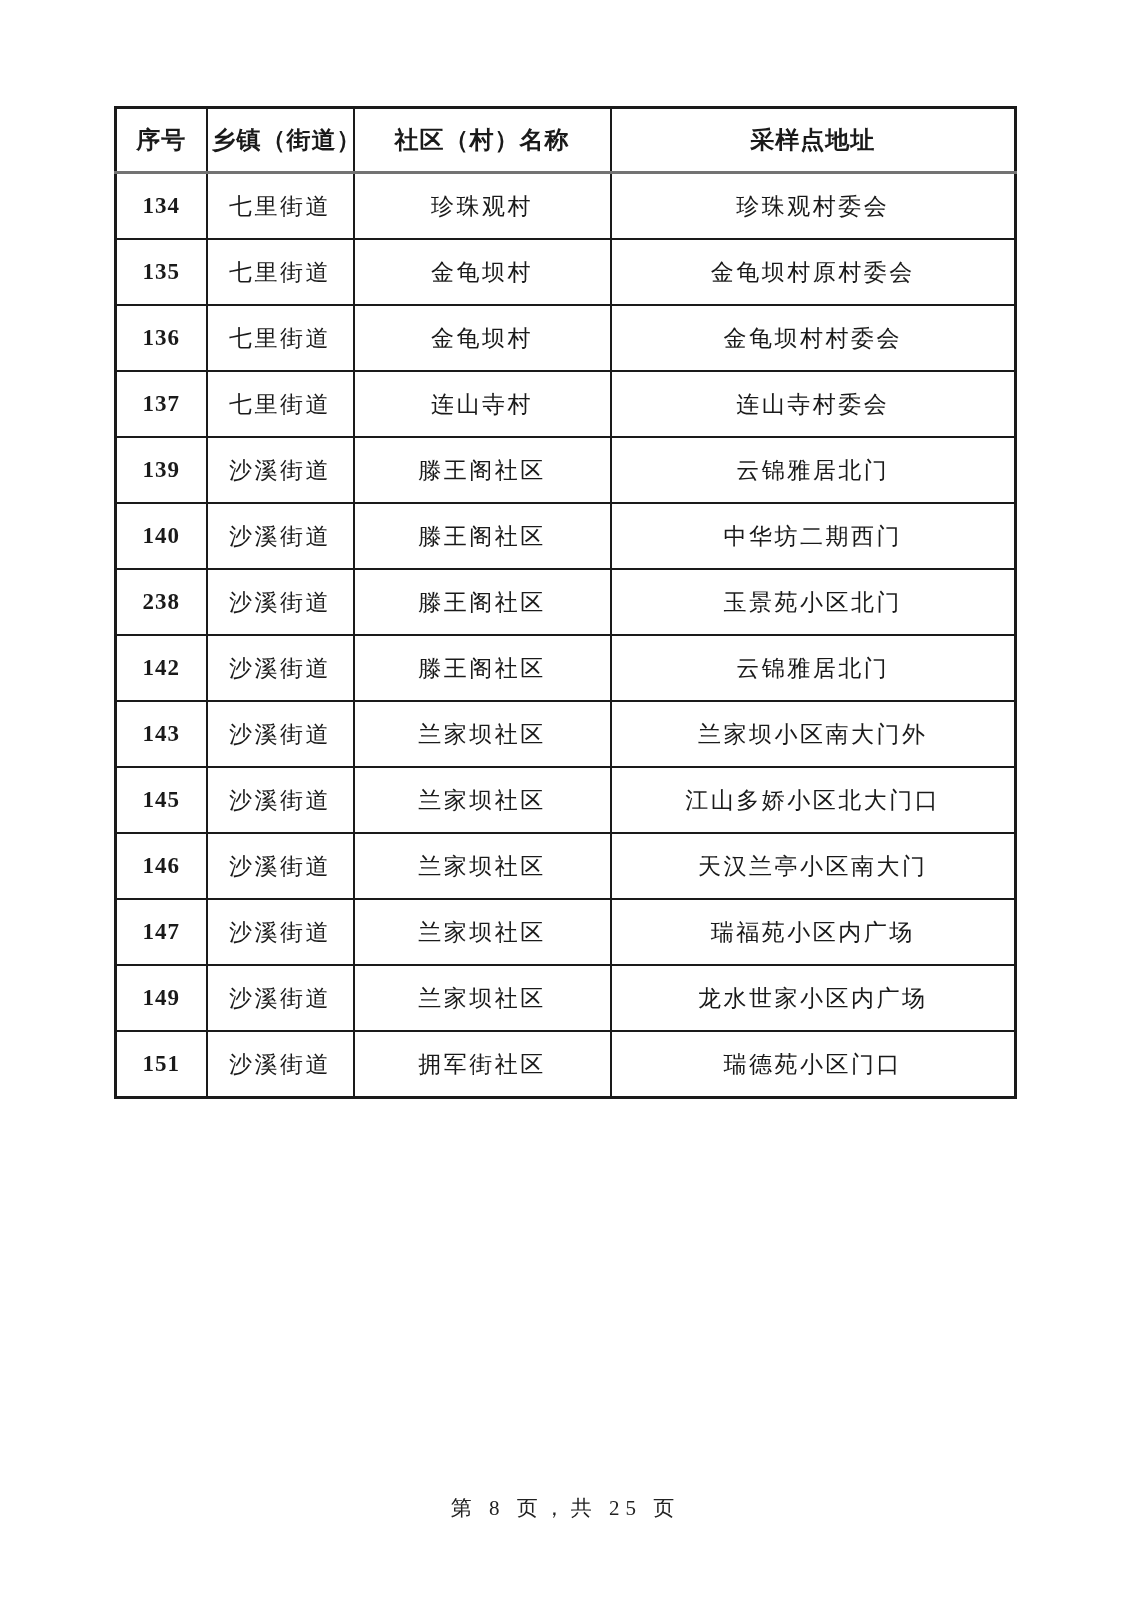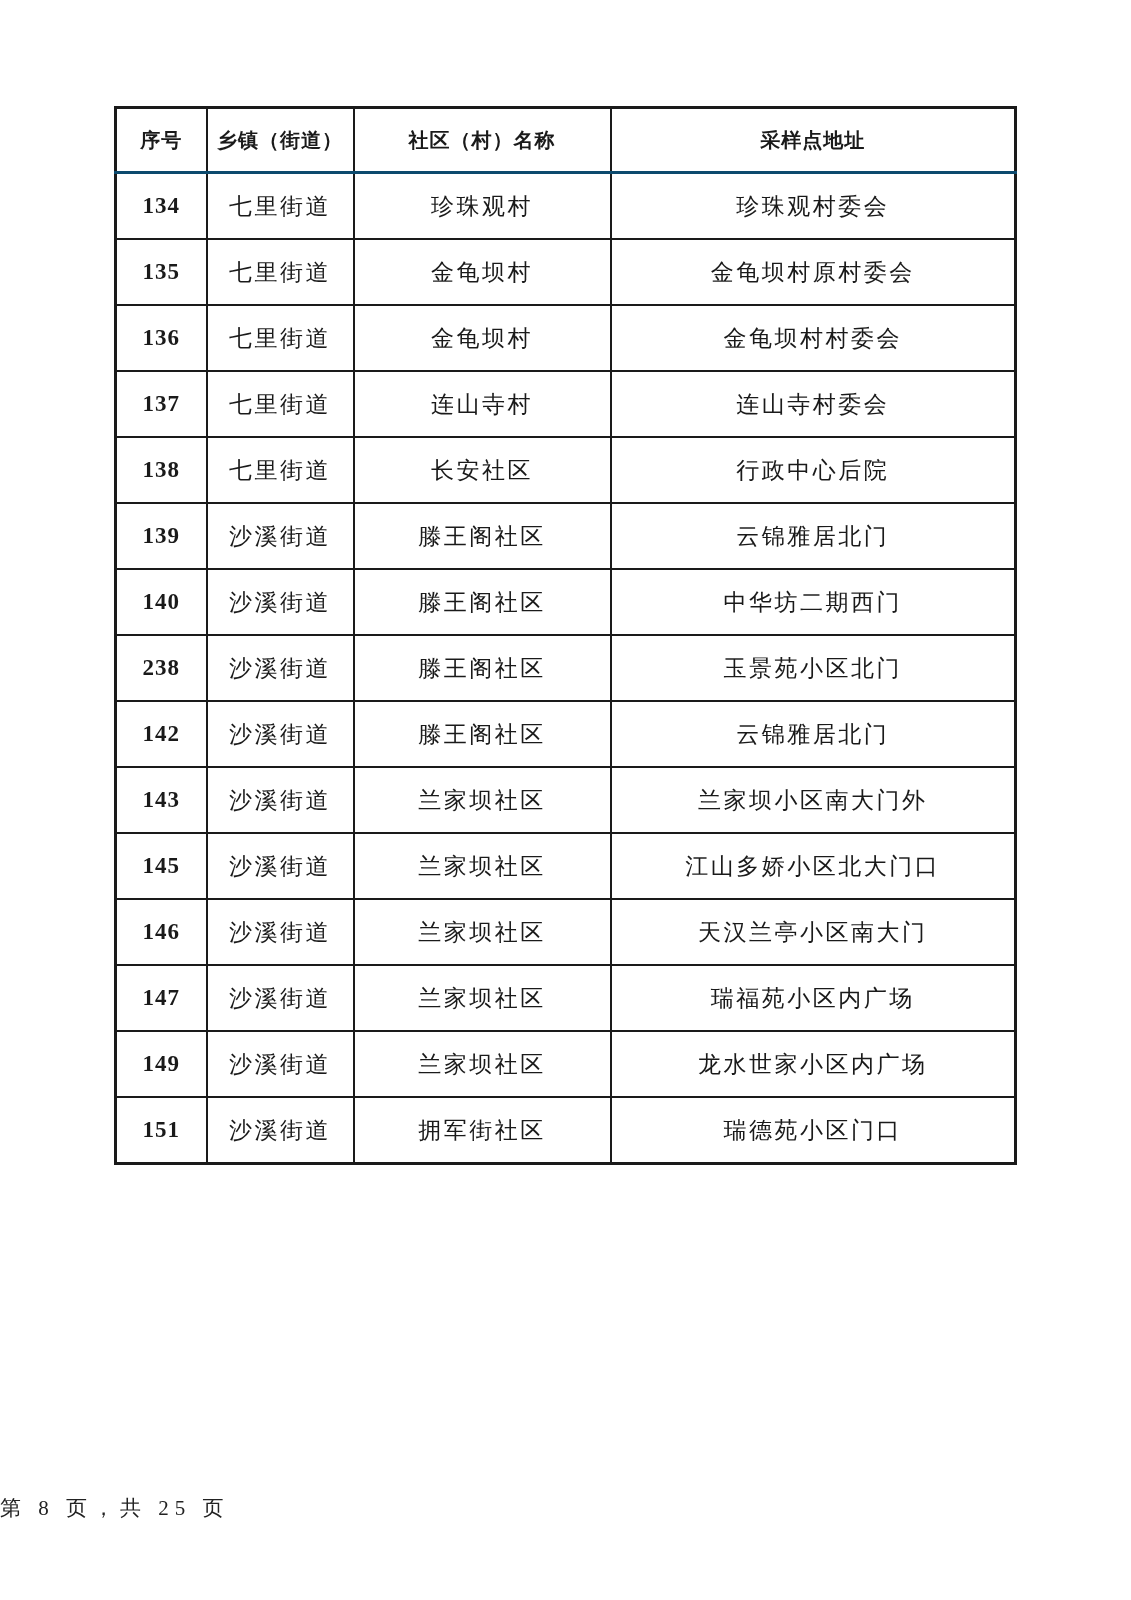--- a/index.html
+++ b/index.html
@@ -35,44 +35,44 @@
   .sampling-table td {
     border: 2px solid #1a1a1a;
     text-align: center;
     vertical-align: middle;
     padding: 0 4px;
     overflow: hidden;
     white-space: nowrap;
   }
   .sampling-table thead th {
     height: 62px;
-    font-size: 20px;
+    font-size: 24px;
     font-weight: bold;
     letter-spacing: 1px;
-    border-bottom: 3px solid #0c4a6e;
+    border-bottom: 3px solid #737373;
   }
   .sampling-table tbody td {
     height: 64px;
     font-size: 23px;
     letter-spacing: 2.5px;
   }
   .sampling-table tbody td.cell-serial {
     font-weight: bold;
     letter-spacing: 1px;
   }
   .col-serial    { width: 91px;  }
   .col-township  { width: 147px; }
   .col-community { width: 257px; }
   .col-address   { width: 405px; }
   .page-footer {
     position: absolute;
     left: 0;
     top: 1494px;
     width: 1131px;
-    text-align: left;
+    text-align: center;
     font-size: 21px;
     letter-spacing: 6px;
     color: #222222;
   }
 </style>
 </head>
 <body>
 
 <div class="page">
 
@@ -109,26 +109,20 @@
           <td class="cell-serial">136</td>
           <td class="cell-township">七里街道</td>
           <td class="cell-community">金龟坝村</td>
           <td class="cell-address">金龟坝村村委会</td>
         </tr>
         <tr>
           <td class="cell-serial">137</td>
           <td class="cell-township">七里街道</td>
           <td class="cell-community">连山寺村</td>
           <td class="cell-address">连山寺村委会</td>
-        </tr>
-        <tr>
-          <td class="cell-serial">138</td>
-          <td class="cell-township">七里街道</td>
-          <td class="cell-community">长安社区</td>
-          <td class="cell-address">行政中心后院</td>
         </tr>
         <tr>
           <td class="cell-serial">139</td>
           <td class="cell-township">沙溪街道</td>
           <td class="cell-community">滕王阁社区</td>
           <td class="cell-address">云锦雅居北门</td>
         </tr>
         <tr>
           <td class="cell-serial">140</td>
           <td class="cell-township">沙溪街道</td>

